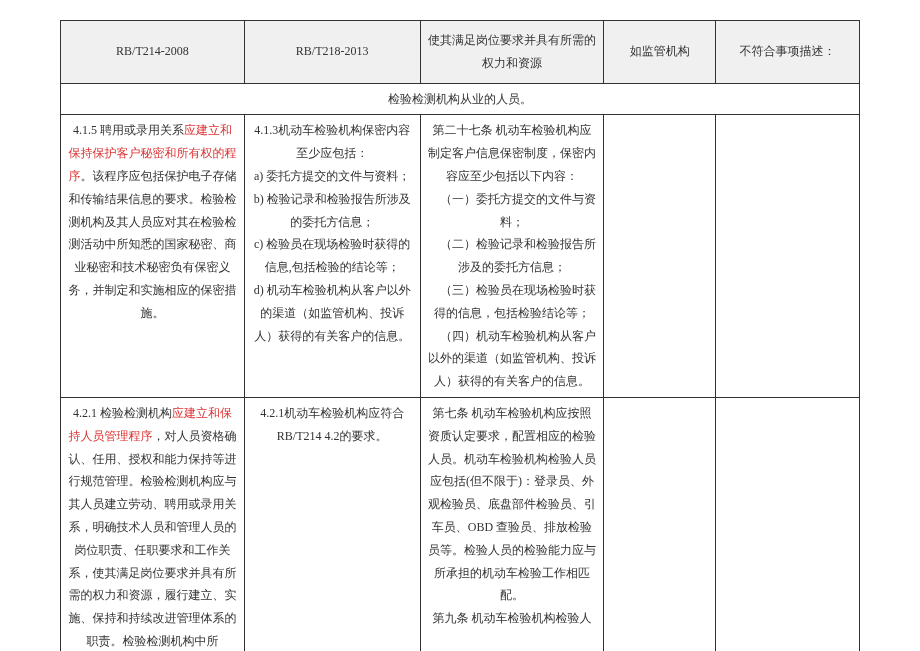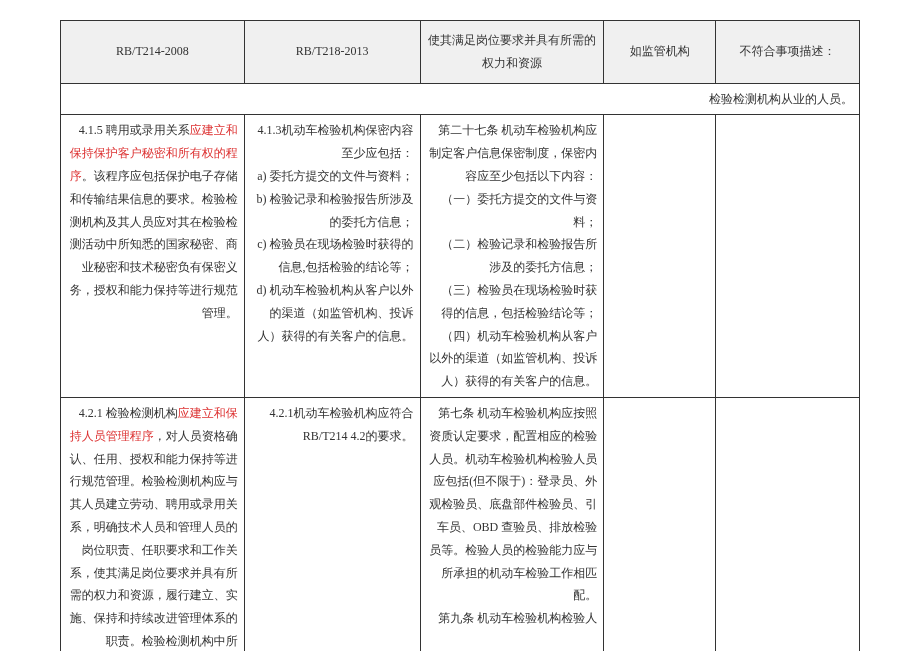--- a/index.html
+++ b/index.html
@@ -13,21 +13,21 @@
     }
     table {
       width: 100%;
       border-collapse: collapse;
       table-layout: fixed;
     }
     th, td {
       border: 1px solid #333;
       padding: 4px 6px;
       vertical-align: top;
-      text-align: right;
+      text-align: center;
       word-wrap: break-word;
     }
     th {
       background: #f0f0f0;
       text-align: center;
       font-weight: normal;
       vertical-align: middle;
       padding: 8px 4px;
     }
     .col1 { width: 23%; }
@@ -56,21 +56,21 @@
       <th>如监管机构</th>
       <th>不符合事项描述：</th>
     </tr>
   </thead>
   <tbody>
     <tr>
       <td colspan="5">检验检测机构从业的人员。</td>
     </tr>
     <tr>
       <td>
-        <span>4.1.5 聘用或录用关系</span><span class="highlight">应建立和保持保护客户秘密和所有权的程序</span><span>。该程序应包括保护电子存储和传输结果信息的要求。检验检测机构及其人员应对其在检验检测活动中所知悉的国家秘密、商业秘密和技术秘密负有保密义务，授权和能力保持等进行规范管理。</span>
+        <span>4.1.5 聘用或录用关系</span><span class="highlight">应建立和保持保护客户秘密和所有权的程序</span><span>。该程序应包括保护电子存储和传输结果信息的要求。检验检测机构及其人员应对其在检验检测活动中所知悉的国家秘密、商业秘密和技术秘密负有保密义务，并制定和实施相应的保密措施。</span>
       </td>
       <td>4.1.3机动车检验机构保密内容至少应包括：<br>a) 委托方提交的文件与资料；<br>b) 检验记录和检验报告所涉及的委托方信息；<br>c) 检验员在现场检验时获得的信息,包括检验的结论等；<br>d) 机动车检验机构从客户以外的渠道（如监管机构、投诉人）获得的有关客户的信息。</td>
       <td>第二十七条 机动车检验机构应制定客户信息保密制度，保密内容应至少包括以下内容：<br>　（一）委托方提交的文件与资料；<br>　（二）检验记录和检验报告所涉及的委托方信息；<br>　（三）检验员在现场检验时获得的信息，包括检验结论等；<br>　（四）机动车检验机构从客户以外的渠道（如监管机构、投诉人）获得的有关客户的信息。</td>
       <td></td>
       <td></td>
     </tr>
     <tr>
       <td>
         <span>4.2.1 检验检测机构</span><span class="highlight">应建立和保持人员管理程序</span><span>，对人员资格确认、任用、授权和能力保持等进行规范管理。检验检测机构应与其人员建立劳动、聘用或录用关系，明确技术人员和管理人员的岗位职责、任职要求和工作关系，使其满足岗位要求并具有所需的权力和资源，履行建立、实施、保持和持续改进管理体系的职责。检验检测机构中所</span>
       </td>

